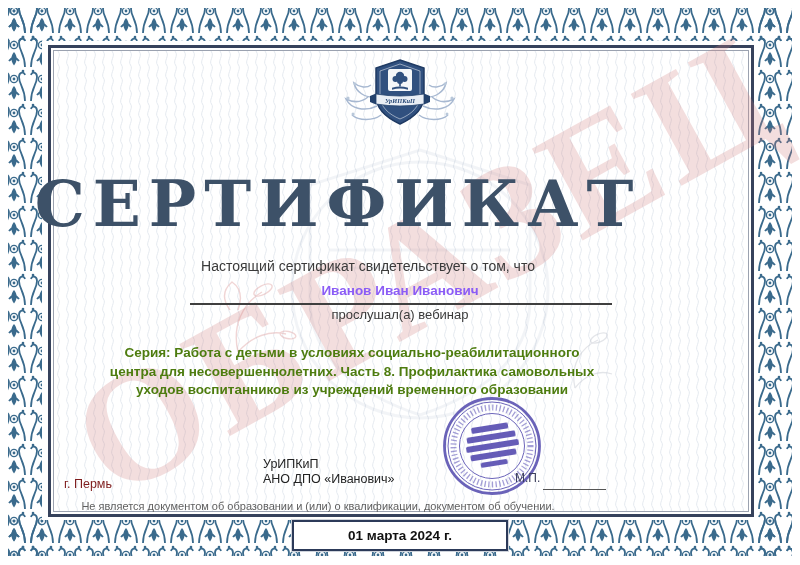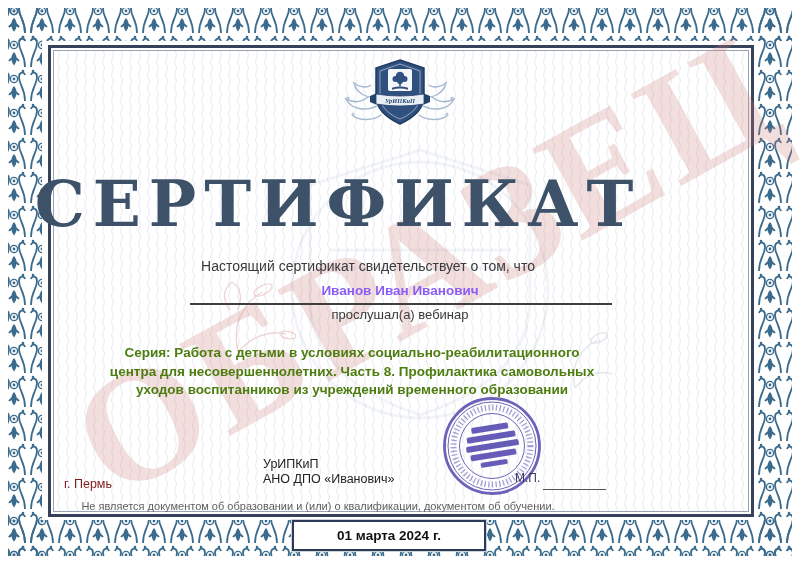--- a/index.html
+++ b/index.html
@@ -52,21 +52,21 @@
 
   .stamp{position:absolute;left:441px;top:395px;width:102px;height:102px;z-index:4;}
   .seal-mark{position:absolute;left:515px;top:471px;font-size:12px;color:#3c3f5c;z-index:5;}
   .sig-line{position:absolute;left:543px;top:489px;width:63px;border-top:1.5px solid #555;z-index:5;}
 
   .signer{position:absolute;left:263px;top:457px;font-size:12.5px;line-height:14.5px;color:#222;text-align:left;}
   .city{position:absolute;left:64px;top:477px;font-size:12.5px;color:#7f1d1d;}
   .disclaimer{position:absolute;left:0;top:500px;width:636px;text-align:center;font-size:11px;color:#5f5f5f;}
 
   .date-box{
-    position:absolute;left:292px;top:520px;width:194px;height:31px;
+    position:absolute;left:292px;top:520px;width:216px;height:31px;
     box-sizing:border-box;background:#ffffff;border:2px solid #2c3a59;
     box-shadow:0 0 0 1px #cfd4dc;
     text-align:center;line-height:27px;font-size:13.5px;font-weight:bold;color:#111;
     z-index:6;
   }
 </style>
 </head>
 <body>
 
 <div class="cert">

